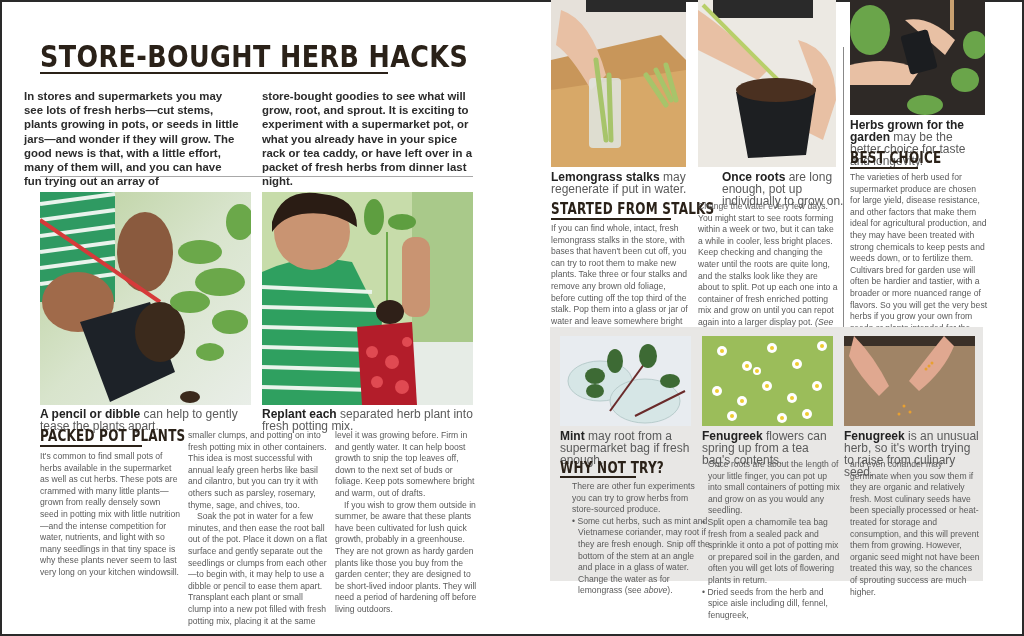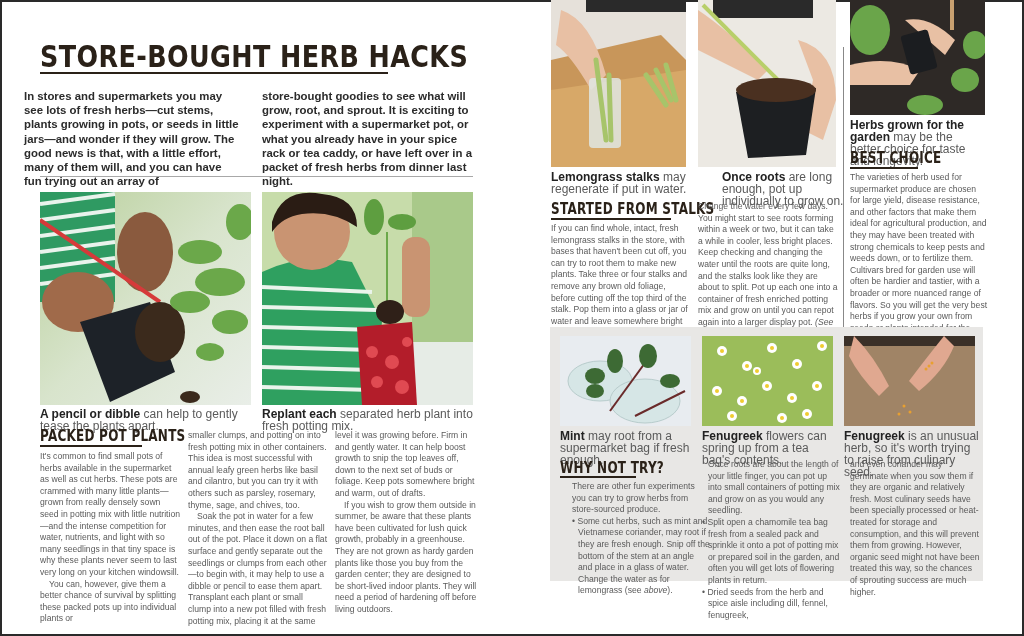--- a/index.html
+++ b/index.html
@@ -130,21 +130,20 @@
 </div>
 <div class="abs caption" style="left:262px; top:408px; width:230px;">
   <b>Replant each</b><span> separated herb plant into fresh potting mix.</span>
 </div>
 
 <div class="abs h2" style="left:40px; top:427px;">PACKED POT PLANTS</div>
 <div class="abs h2-rule" style="left:40px; top:445px; width:102px;"></div>
 
 <div class="abs body" style="left:40px; top:451px; width:140px;">
   <p>It's common to find small pots of herbs available in the supermarket as well as cut herbs. These pots are crammed with many little plants—grown from really densely sown seed in potting mix with little nutrition—and the intense competition for water, nutrients, and light with so many seedlings in that tiny space is why these plants never seem to last very long on your kitchen windowsill.</p>
-  <p>You can, however, give them a better chance of survival by splitting these packed pots up into individual plants or</p>
 </div>
 <div class="abs body" style="left:188px; top:430px; width:140px;">
   <p>smaller clumps, and potting on into fresh potting mix in other containers. This idea is most successful with annual leafy green herbs like basil and cilantro, but you can try it with others such as parsley, rosemary, thyme, sage, and chives, too.</p>
   <p>Soak the pot in water for a few minutes, and then ease the root ball out of the pot. Place it down on a flat surface and gently separate out the seedlings or clumps from each other—to begin with, it may help to use a dibble or pencil to ease them apart. Transplant each plant or small clump into a new pot filled with fresh potting mix, placing it at the same</p>
 </div>
 <div class="abs body" style="left:335px; top:430px; width:142px;">
   <p>level it was growing before. Firm in and gently water. It can help boost growth to snip the top leaves off, down to the next set of buds or foliage. Keep pots somewhere bright and warm, out of drafts.</p>
   <p>If you wish to grow them outside in summer, be aware that these plants have been cultivated for lush quick growth, probably in a greenhouse. They are not grown as hardy garden plants like those you buy from the garden center; they are designed to be short-lived indoor plants. They will need a period of hardening off before living outdoors.</p>
 </div>
 

